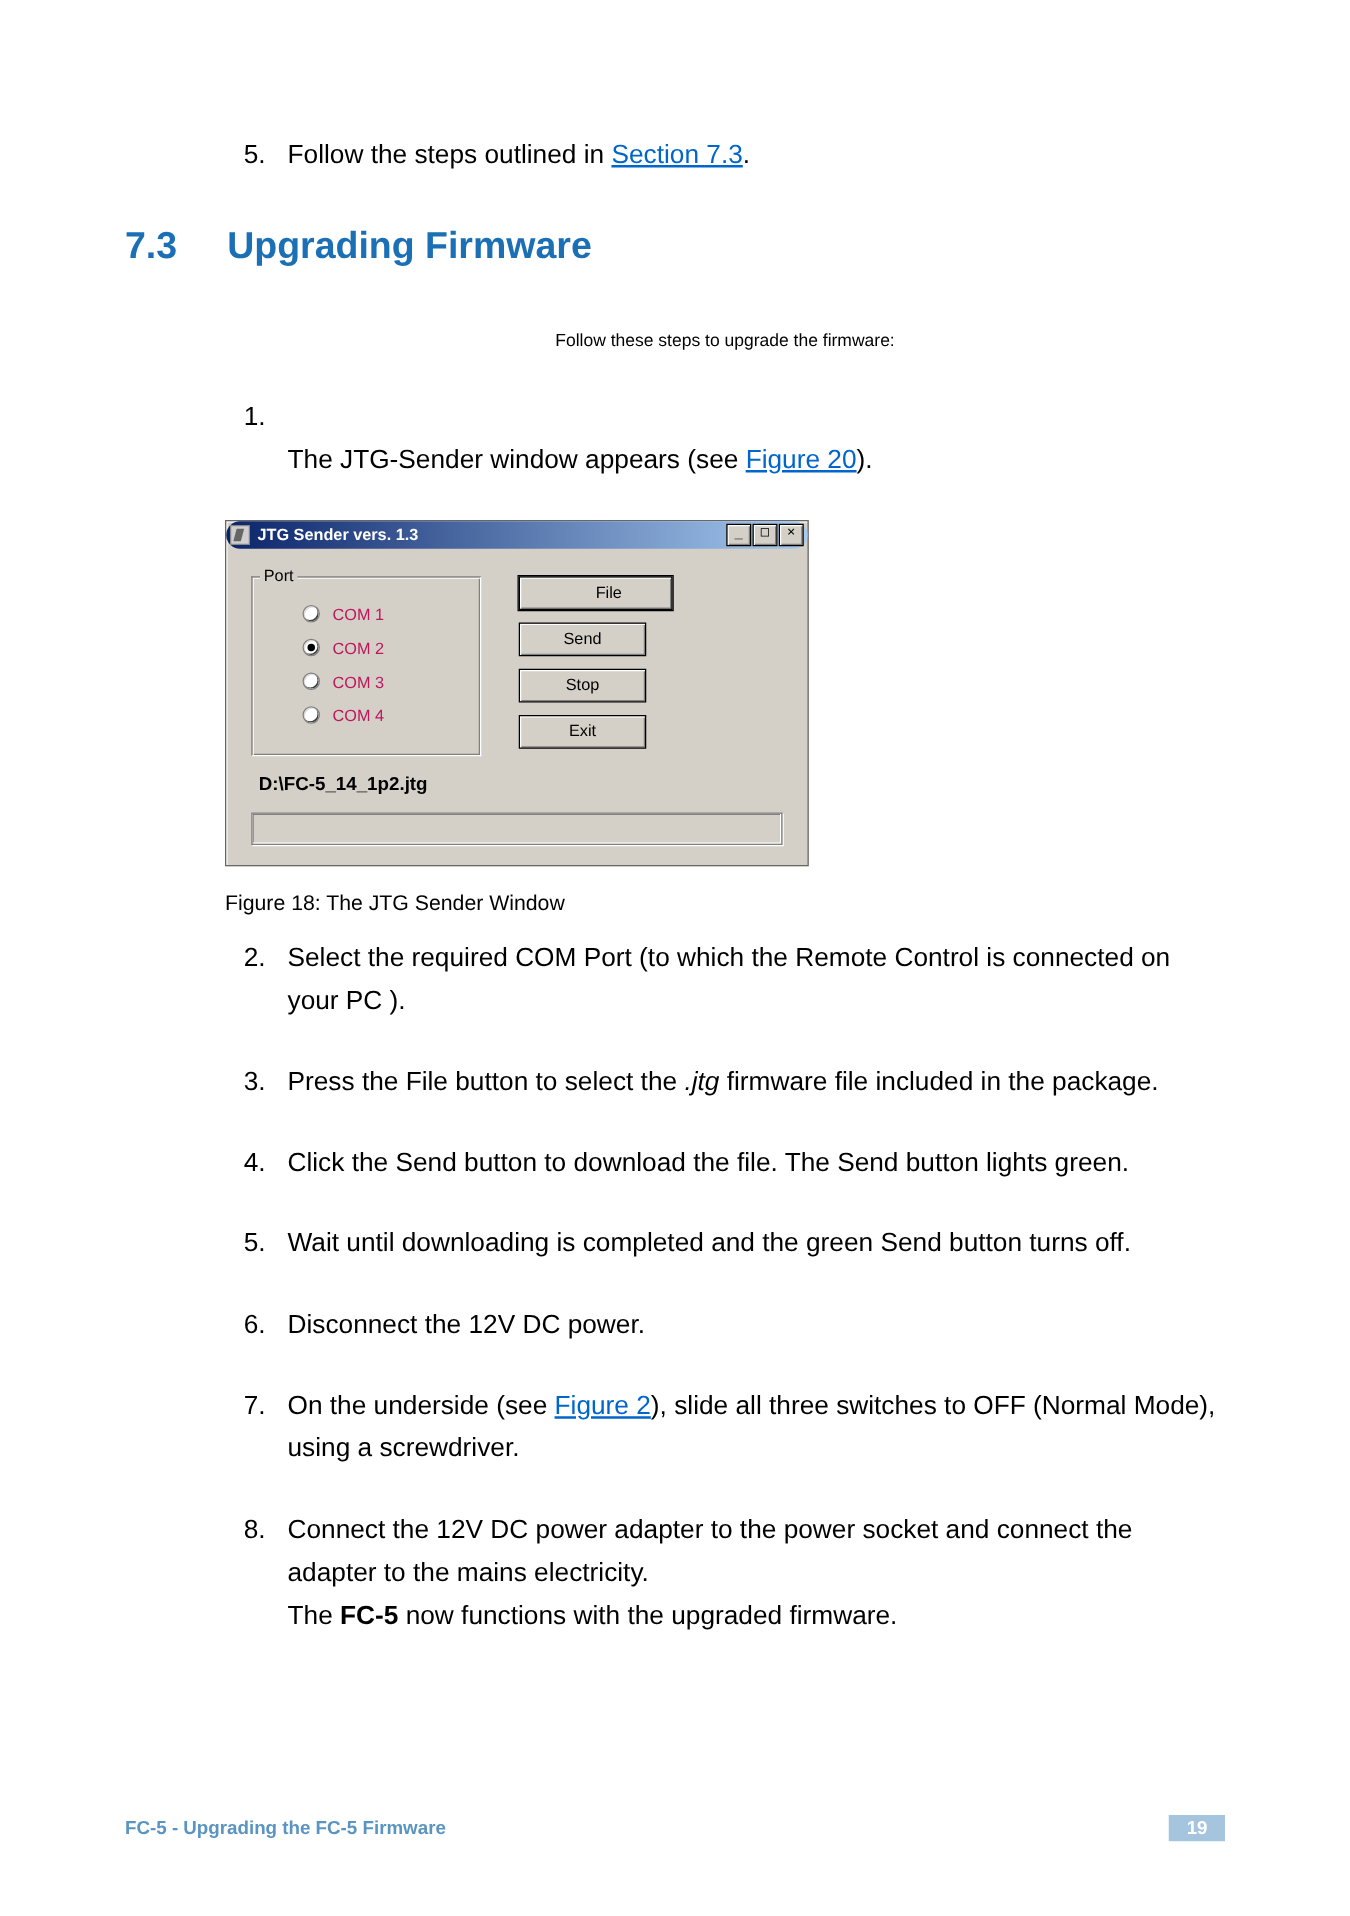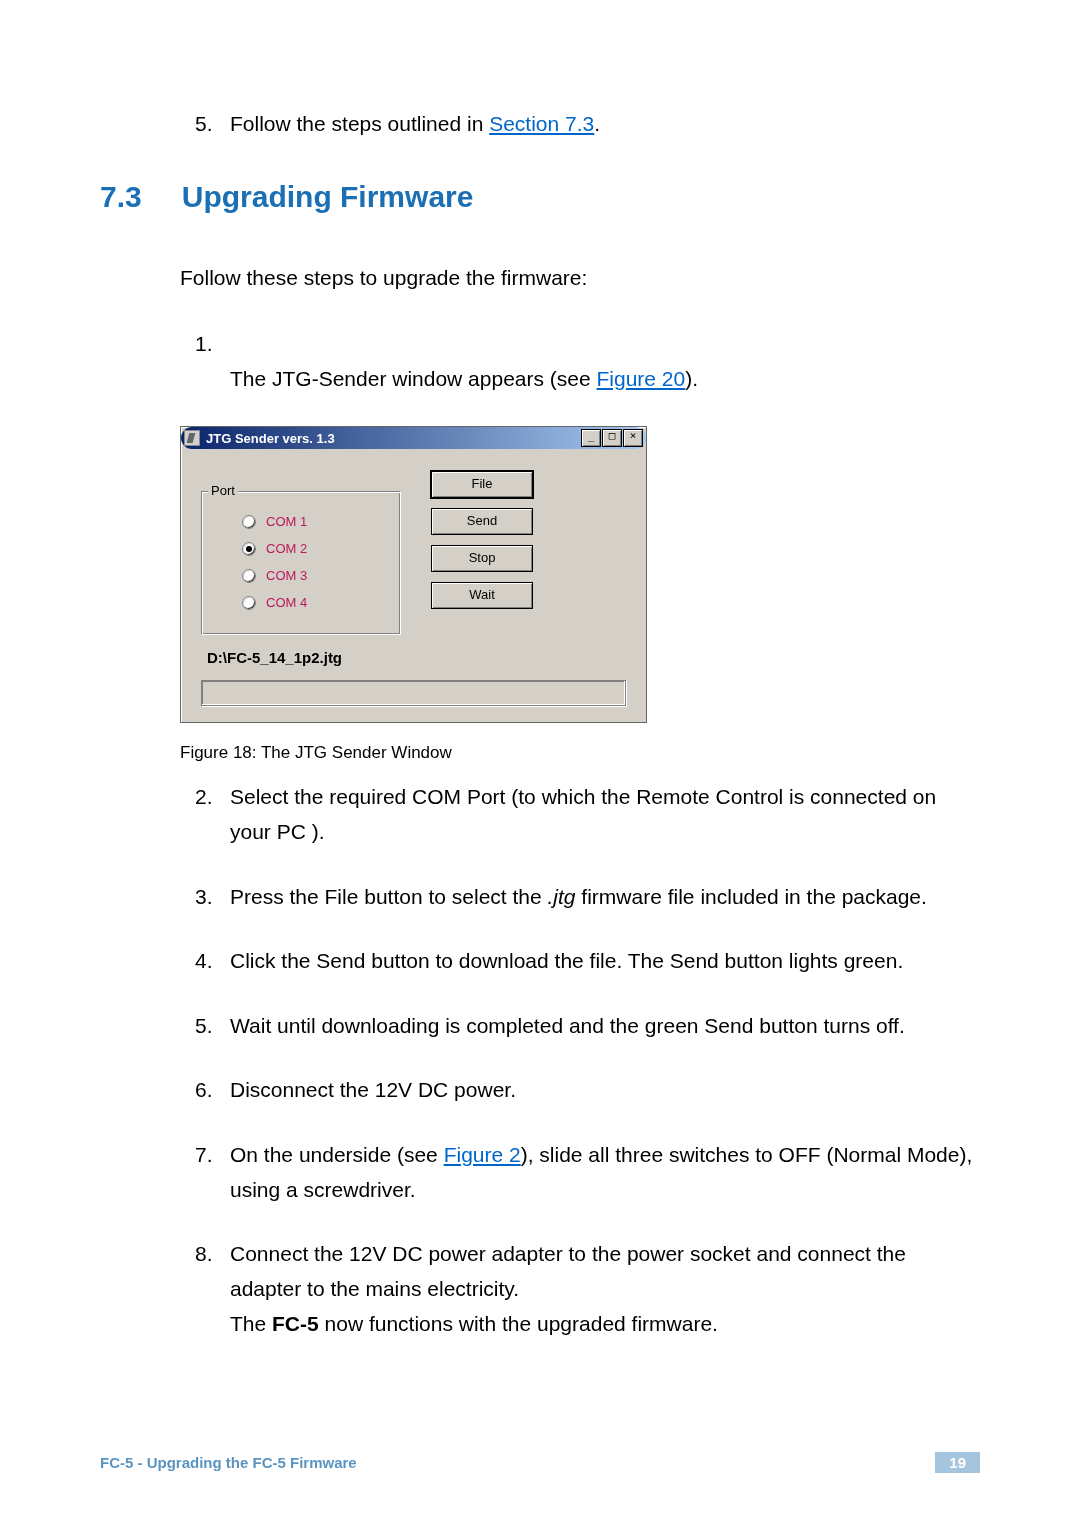--- a/index.html
+++ b/index.html
@@ -47,23 +47,24 @@
     color: var(--heading-blue);
     font-size: 30px;
     font-weight: bold;
     margin-bottom: 48px;
   }
   .section-heading .sec-num {
     flex: none;
   }
   .body-para {
     margin-left: 80px;
-    font-size: 21px;
+    font-size: 14px;
     line-height: 1.5;
     margin-bottom: 34px;
+    text-align: center;
   }
   ol.steps {
     list-style: none;
     margin: 0 0 0 95px;
     padding: 0;
     font-size: 21px;
   }
   ol.steps > li {
     display: flex;
     margin-bottom: 30px;
@@ -147,23 +148,22 @@
     display: flex;
     gap: 30px;
   }
   .groupbox {
     border: 1px solid #808080;
     border-right-color:#fff;
     border-bottom-color:#fff;
     box-shadow: 1px 1px 0 #fff inset, -1px -1px 0 #808080 inset;
     padding: 10px 12px 12px 12px;
     position: relative;
-    width: 200px;
+    width: 184px;
     box-sizing: border-box;
-    margin-top: 20px;
   }
   .groupbox-label {
     position: absolute;
     top: -9px;
     left: 6px;
     background: #d4d0c8;
     font-size: 13px;
     padding: 0 3px;
   }
   .radio-row {
@@ -201,20 +201,21 @@
     height: 25px;
     background: #d4d0c8;
     border: 1px solid #000;
     box-shadow: 1px 1px 0 #fff inset, -1px -1px 0 #808080 inset;
     font-size: 13px;
     line-height: 23px;
     text-align: center;
   }
   .wbtn.default {
     outline: 1px solid #000;
+    padding-left: 21px;
   }
   .filepath {
     font-size: 15px;
     font-weight: bold;
     margin: 0 0 14px 26px;
   }
   .progress-outer{
     margin: 0 20px 16px 20px;
   }
   .progress {
@@ -304,21 +305,21 @@
             </div>
             <div class="radio-row">
               <span class="radio"></span>
               <span>COM 4</span>
             </div>
           </div>
           <div class="btn-col">
             <div class="wbtn default">File</div>
             <div class="wbtn">Send</div>
             <div class="wbtn">Stop</div>
-            <div class="wbtn">Wait</div>
+            <div class="wbtn">Exit</div>
           </div>
         </div>
         <div class="filepath">D:\FC-5_14_1p2.jtg</div>
         <div class="progress-outer">
           <div class="progress"></div>
         </div>
       </div>
     </div>
 
     <div class="figure-caption">Figure 18: The JTG Sender Window</div>

